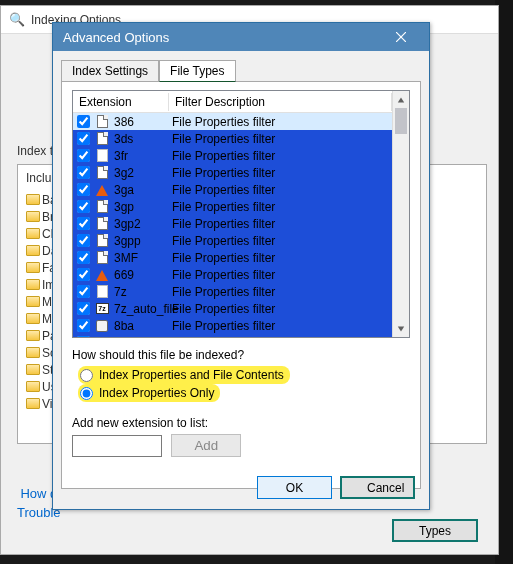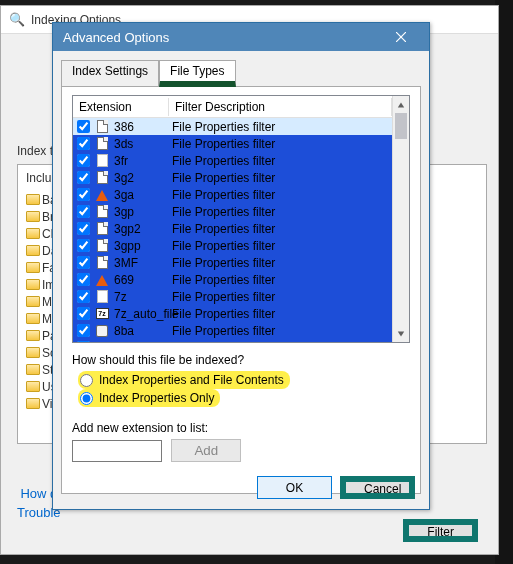--- a/index.html
+++ b/index.html
@@ -17,21 +17,21 @@
   .bg-title .magnify { color: #666; font-size: 13px; display:inline-block; width:16px; text-align:center; }
   .bg-body { padding: 10px; font-size: 12px; color: #333; }
   .bg-side-header { margin: 100px 0 6px 6px; }
   .bg-included { border: 1px solid #a9a9a9; background: #fff; margin-left: 6px; width: 470px; height: 280px; padding: 6px 8px; font-size: 12px; }
   .bg-included .hdr { font-size: 12px; margin-bottom: 6px; color: #333; }
   .bg-included .folder-row { display: flex; align-items: center; height: 17px; gap: 2px; }
   .bg-included .folder-ico { width: 14px; height: 11px; background: linear-gradient(#ffe9a8,#f5c642); border: 1px solid #caa020; border-radius: 1px; }
   .bg-links { position: absolute; bottom: 30px; left: 16px; font-size: 13px; text-align: center; }
   .bg-links a { color: #0066cc; text-decoration: none; display: block; margin: 4px 0; }
   .bg-close { position: absolute; bottom: 12px; right: 20px; }
-  .btn { background: #e1e1e1; border: 6px solid #0f766e; height: 23px; padding: 0 18px; font-size: 12px; cursor: pointer; }
+  .btn { background: #e1e1e1; border: 2px solid #0f766e; height: 23px; padding: 0 25px; font-size: 12px; cursor: pointer; }
 
   
   .dark-col { position: absolute; right: 0; top: 0; width: 18px; height: 564px; background: #141414; color: #e8e8e8; font-size: 11px; }
 
   
   .adv {
     position: absolute; left: 52px; top: 22px; width: 378px; height: 488px;
     background: #f0f0f0; border: 1px solid #2b6ea3; box-shadow: 1px 1px 4px rgba(0,0,0,0.3);
   }
   .adv-title {
@@ -42,21 +42,21 @@
   .adv-close svg { width: 10px; height: 10px; stroke: #fff; stroke-width: 1.2; }
 
   .tabs {
     display: flex; margin: 8px 8px 0 8px; position: relative; bottom: -1px;
     font-size: 12px;
   }
   .tab {
     padding: 3px 10px; border: 1px solid #a9a9a9; background: #f0f0f0;
     border-bottom: none; margin-right: 0; cursor: pointer;
   }
-  .tab.active { background: #fff; border-bottom: 6px solid #14532d; z-index: 2; }
+  .tab.active { background: #fff; border-bottom: 1px solid #14532d; z-index: 2; }
   .tab:not(.active) { background: #f0f0f0; border-bottom: 1px solid #a9a9a9; }
 
   .panel {
     margin: 0 8px 8px 8px; border: 1px solid #a9a9a9; background: #fff;
     height: 408px; padding: 8px 10px 8px 10px; position: relative; font-size: 12px;
   }
 
   .list-wrap { border: 1px solid #828790; background: #1d4ed8; height: 248px; position: relative; display: flex; }
   .list-hdr { display: flex; height: 22px; align-items: center; background: #fff; border-bottom: 1px solid #e0e0e0; font-size: 12px; }
   .list-hdr .col { padding: 2px 6px; border-right: 1px solid #e0e0e0; }
@@ -167,21 +167,21 @@
             <span>Vi</span>
           </div>
         </div>
     </div>
   </div>
   <div class="bg-links">
     <a href="#">How d</a>
     <a href="#">Trouble</a>
   </div>
   <div class="bg-close">
-    <button class="btn">Filter</button>
+    <button class="btn">Types</button>
   </div>
 </div>
 
 <div class="adv">
   <div class="adv-title">
     <span>Advanced Options</span>
     <div class="adv-close">
       <svg viewBox="0 0 10 10">
           <line x1="0" y1="0" x2="10" y2="10"></line>
           <line x1="10" y1="0" x2="0" y2="10"></line>

